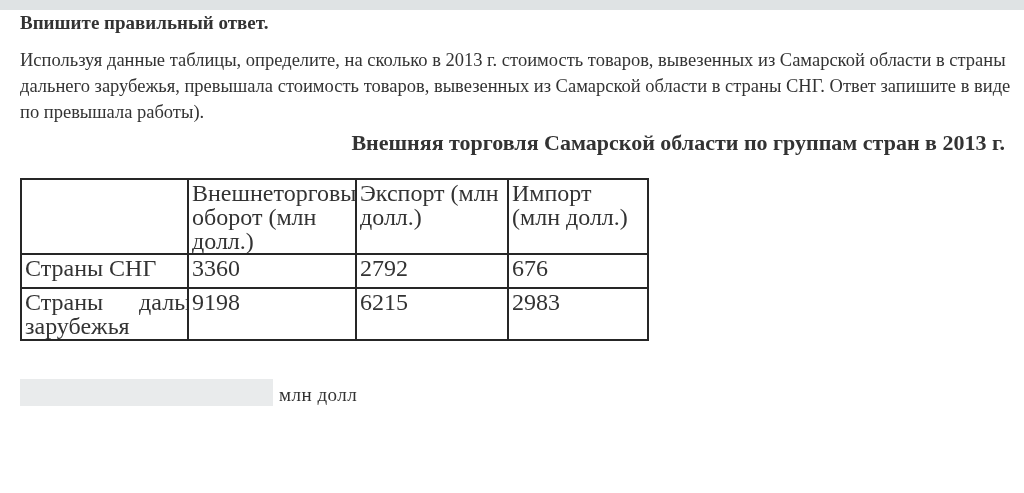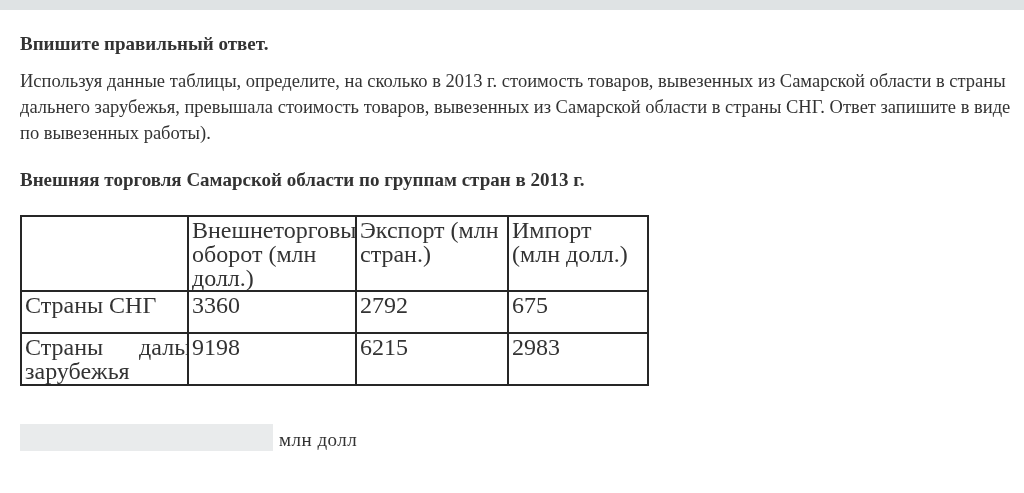--- a/index.html
+++ b/index.html
@@ -12,59 +12,59 @@
   }
   .top-strip {
     width: 100%; height: 10px;
     background: #dfe3e4;
   }
   .content {
     margin-left: 20px;
     width: 985px;
   }
   .prompt {
-    margin-top: 21px;
     font-size: 19px;
     line-height: 26px;
     font-weight: bold;
   }
   .qtext {
     margin-top: 11px;
     font-size: 18.5px;
     line-height: 26px;
   }
   .qline { min-height: 26px; }
   .jline {
     text-align: justify;
     text-align-last: justify;
     white-space: nowrap;
   }
   .table-title {
-    margin-top: 21px;
-    font-size: 19px;
+    margin-top: 5px;
+    font-size: 22px;
     line-height: 26px;
     font-weight: bold;
+    text-align: right;
   }
   table.trade {
     margin-top: 22px;
     border-collapse: collapse;
     table-layout: fixed;
     width: 627px;
   }
   table.trade td {
     border: 2px solid #262626;
     padding: 1px 3px 0 3px;
     font-size: 24px;
     line-height: 24px;
     vertical-align: top;
     overflow: hidden;
   }
   tr.hdr td { height: 50px; }
   tr.r1 td { height: 26px; }
-  tr.r2 td { height: 42px; }
+  tr.r2 td { height: 34px; }
   tr.r3 td { height: 52px; }
   .split-line {
     display: flex;
     justify-content: space-between;
     gap: 36px;
   }
   .answer-row {
     margin-top: 38px;
     display: flex;
     align-items: flex-end;
@@ -91,44 +91,44 @@
 
 <div class="top-strip"></div>
 
 <div class="content">
 
   <div class="prompt">Впишите правильный ответ.</div>
 
   <div class="qtext">
     <div class="qline jline">Используя данные таблицы, определите, на сколько  в 2013 г.  стоимость товаров, вывезенных из Самарской области в страны</div>
     <div class="qline jline">дальнего зарубежья, превышала стоимость товаров, вывезенных из Самарской области в страны СНГ.   Ответ запишите в виде</div>
-    <div class="qline">по вывезенных работы).</div>
+    <div class="qline">по превышала работы).</div>
   </div>
 
   <div class="table-title">Внешняя торговля Самарской области по группам стран в 2013 г.</div>
 
   <table class="trade">
     <colgroup>
       <col style="width:167px">
       <col style="width:168px">
       <col style="width:152px">
       <col style="width:140px">
     </colgroup>
     <tbody>
       <tr class="hdr">
         <td></td>
         <td>Внешнеторговый оборот (млн долл.)</td>
-        <td>Экспорт (млн стран.)</td>
+        <td>Экспорт (млн долл.)</td>
         <td>Импорт (млн долл.)</td>
       </tr>
       <tr class="r2">
         <td>Страны СНГ</td>
         <td>3360</td>
         <td>2792</td>
-        <td>675</td>
+        <td>676</td>
       </tr>
       <tr class="r3">
         <td>
           <div class="split-line">
             <span>Страны</span>
             <span>дальнего</span>
           </div>
           <div>зарубежья</div>
         </td>
         <td>9198</td>

